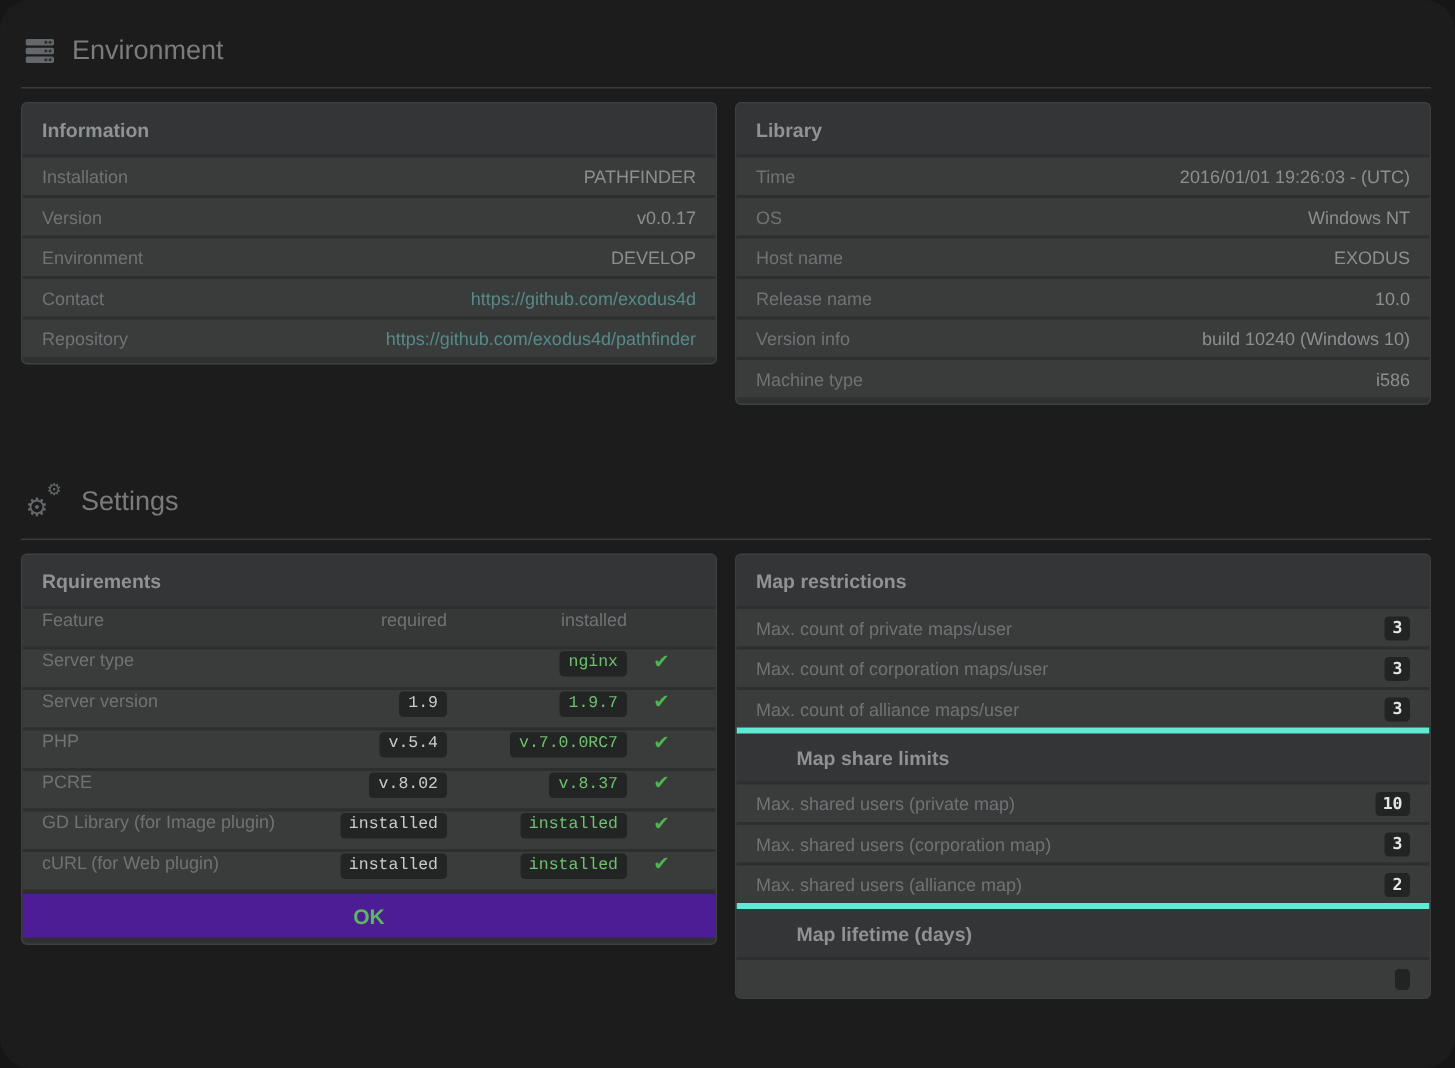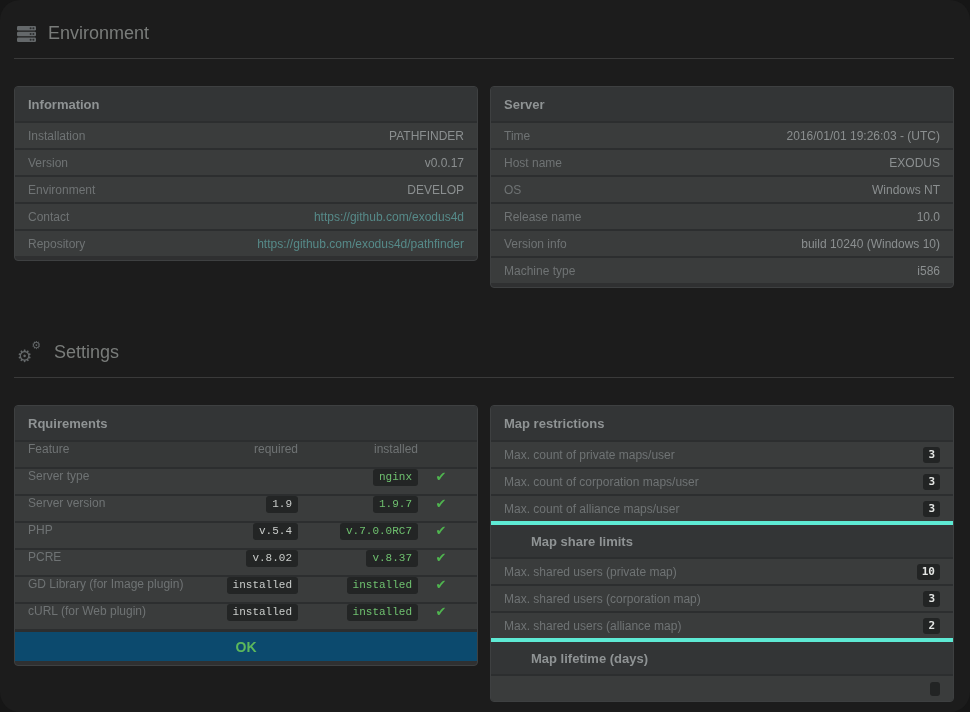--- a/index.html
+++ b/index.html
@@ -20,21 +20,21 @@
     padding:23px 3px 14px 3px;
     border-bottom:1px solid #3a3a3a;
     font-size:18px; font-weight:400; color:#797c7a;
   }
   .icon-wrap { color:#64686a; display:inline-flex; align-items:center; }
   .gears { position:relative; width:25px; height:22px; display:inline-block; }
   .gear-big { position:absolute; left:0; bottom:-2px; font-size:17px; line-height:1; color:#64686a; }
   .gear-small { position:absolute; right:1px; top:-1px; font-size:11px; line-height:1; color:#64686a; }
 
   
-  .panels { display:flex; gap:12px; margin-top:27px; align-items:flex-start; }
+  .panels { display:flex; gap:12px; margin-top:9px; align-items:flex-start; }
   .panel {
     flex:1; min-width:0;
     background:#2f3031;
     border:1px solid #3e4041;
     border-radius:4px;
     overflow:hidden;
   }
   .panel.pad-bottom { padding-bottom:4px; }
 
   .panel-header {
@@ -77,21 +77,21 @@
     background:#232525; border-radius:3px;
     padding:3px 6px;
   }
   .badge.req { color:#c9ccca; }
   .badge.inst { color:#6fc16f; }
 
   .check { color:#4fb54f; font-size:13px; font-weight:bold; }
 
   .panel-footer {
     height:32px; display:flex; align-items:center; justify-content:center;
-    background:#0c4a6e;
+    background:#4c1d95;
     border-top:3px solid #2c2e2f;
     color:#5cb85c; font-weight:bold; font-size:14px;
   }
 
   
   .num-badge {
     display:inline-block; min-width:10px; min-height:14px;
     font-family:"DejaVu Sans Mono","Liberation Mono",monospace;
     font-size:11px; font-weight:bold; line-height:14px;
     background:#222424; color:#e4e6e4;
@@ -147,32 +147,32 @@
         <span class="kv-label">Contact</span>
         <a href="#" class="kv-value link">https://github.com/exodus4d</a>
       </div>
       <div class="kv-row">
         <span class="kv-label">Repository</span>
         <a href="#" class="kv-value link">https://github.com/exodus4d/pathfinder</a>
       </div>
     </div>
 
     <div class="panel pad-bottom">
-      <div class="panel-header">Server</div>
+      <div class="panel-header">Library</div>
       <div class="kv-row">
         <span class="kv-label">Time</span>
         <span class="kv-value">2016/01/01 19:26:03 - (UTC)</span>
       </div>
       <div class="kv-row">
+        <span class="kv-label">OS</span>
+        <span class="kv-value">Windows NT</span>
+      </div>
+      <div class="kv-row">
         <span class="kv-label">Host name</span>
         <span class="kv-value">EXODUS</span>
-      </div>
-      <div class="kv-row">
-        <span class="kv-label">OS</span>
-        <span class="kv-value">Windows NT</span>
       </div>
       <div class="kv-row">
         <span class="kv-label">Release name</span>
         <span class="kv-value">10.0</span>
       </div>
       <div class="kv-row">
         <span class="kv-label">Version info</span>
         <span class="kv-value">build 10240 (Windows 10)</span>
       </div>
       <div class="kv-row">

